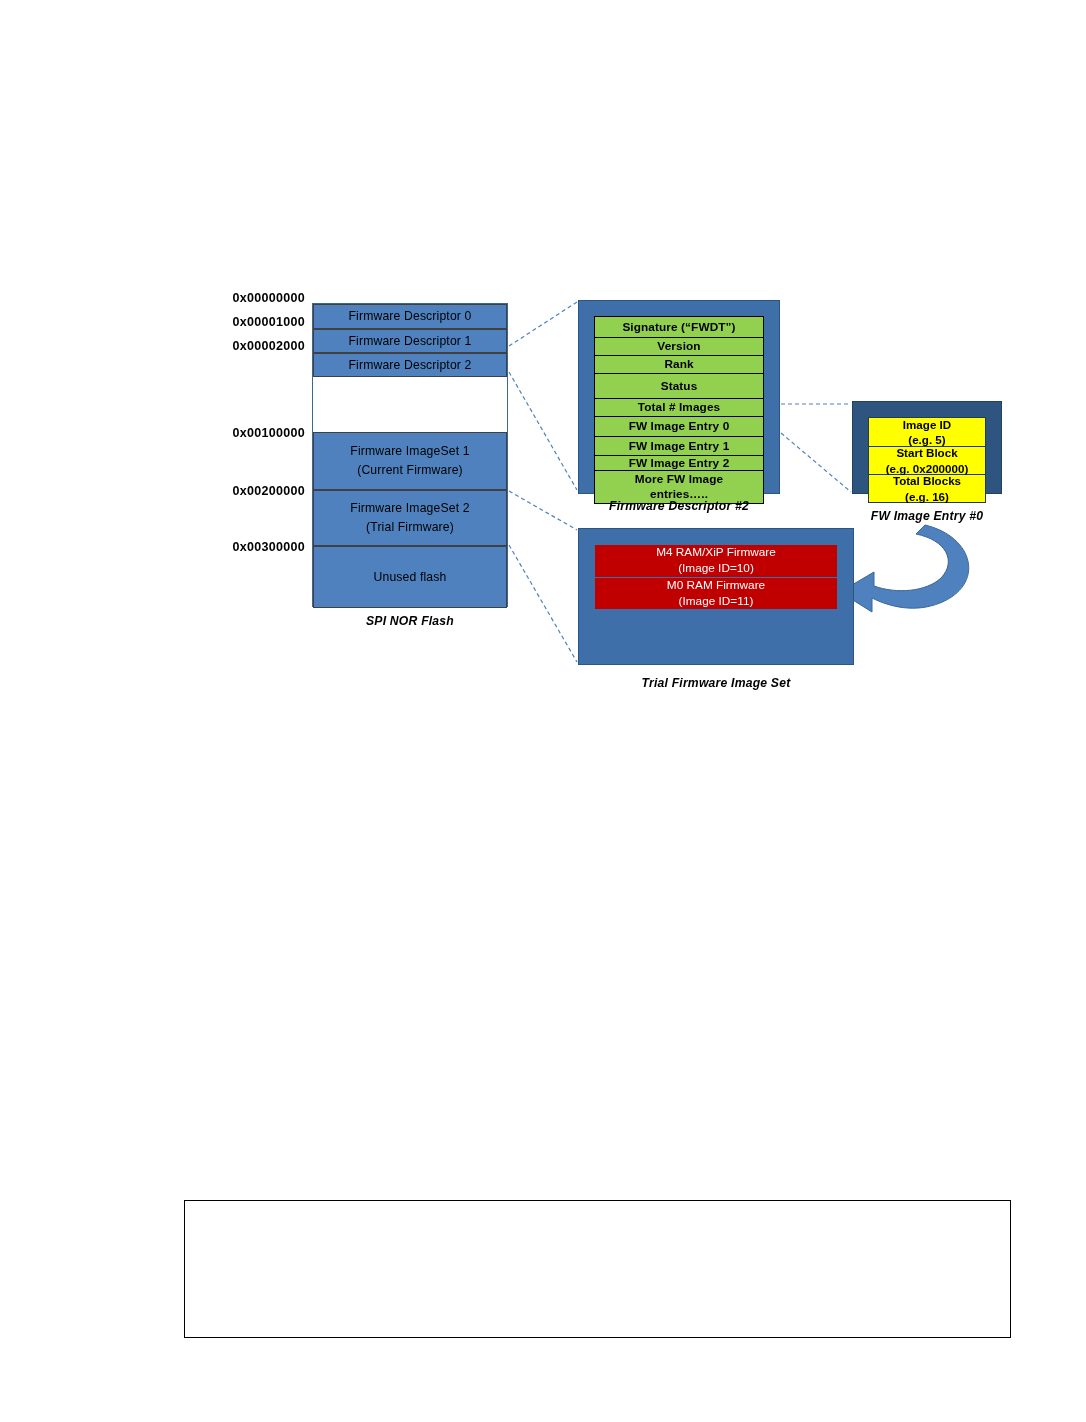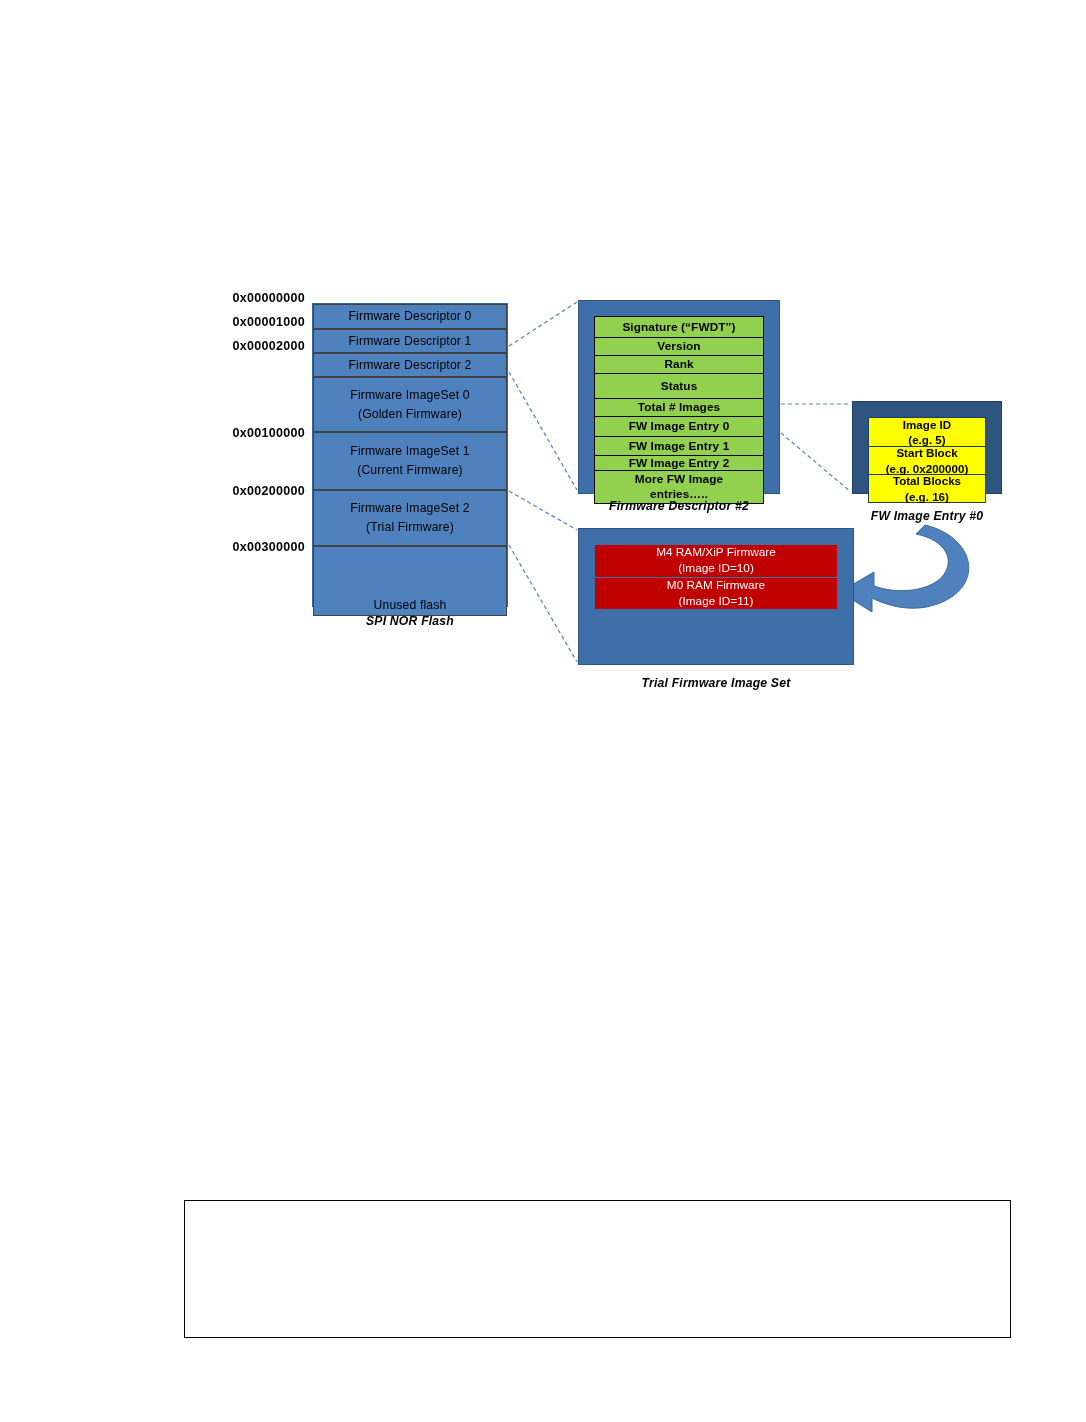--- a/index.html
+++ b/index.html
@@ -215,33 +215,29 @@
   <div class="abs" id="flash-column">
     <div class="flash-cell" style="top:0px;   height:25px;">
       <span>Firmware Descriptor 0</span>
     </div>
     <div class="flash-cell" style="top:25px;  height:24px;">
       <span>Firmware Descriptor 1</span>
     </div>
     <div class="flash-cell" style="top:49px;  height:24px;">
       <span>Firmware Descriptor 2</span>
     </div>
-    <div class="flash-cell" style="top:73px;  height:55px;">
-      <span>Firmware ImageSet 0</span>
-      <span class="l2">(Golden Firmware)</span>
-    </div>
     <div class="flash-cell" style="top:128px; height:58px;">
       <span>Firmware ImageSet 1</span>
       <span class="l2">(Current Firmware)</span>
     </div>
     <div class="flash-cell" style="top:186px; height:56px;">
       <span>Firmware ImageSet 2</span>
       <span class="l2">(Trial Firmware)</span>
     </div>
-    <div class="flash-cell" style="top:242px; height:70px;justify-content:flex-end;">
+    <div class="flash-cell" style="top:242px; height:62px;">
       <span>Unused flash</span>
     </div>
   </div>
   <div class="abs caption" style="left:312px; top:614px; width:196px;">SPI NOR Flash</div>
 
   <div class="stack" id="descriptor-table">
     <div class="row" style="height:22px;">
       <span>Signature (“FWDT”)</span>
     </div>
     <div class="row" style="height:19px;">

